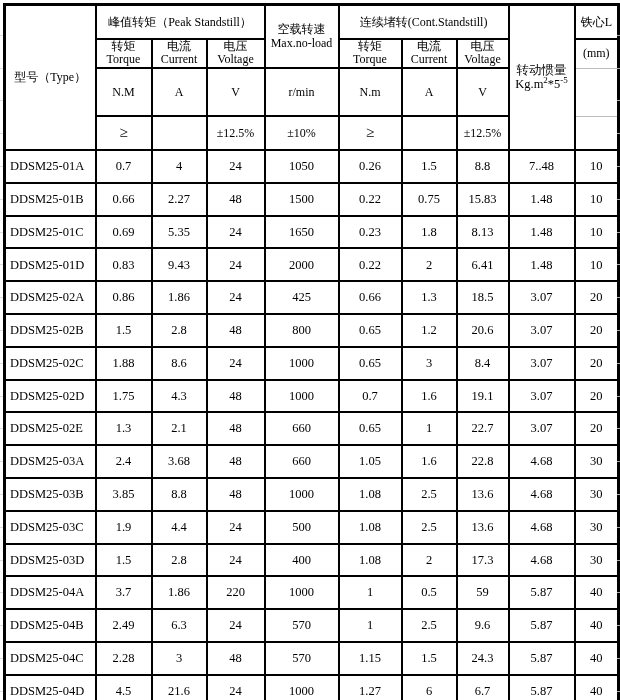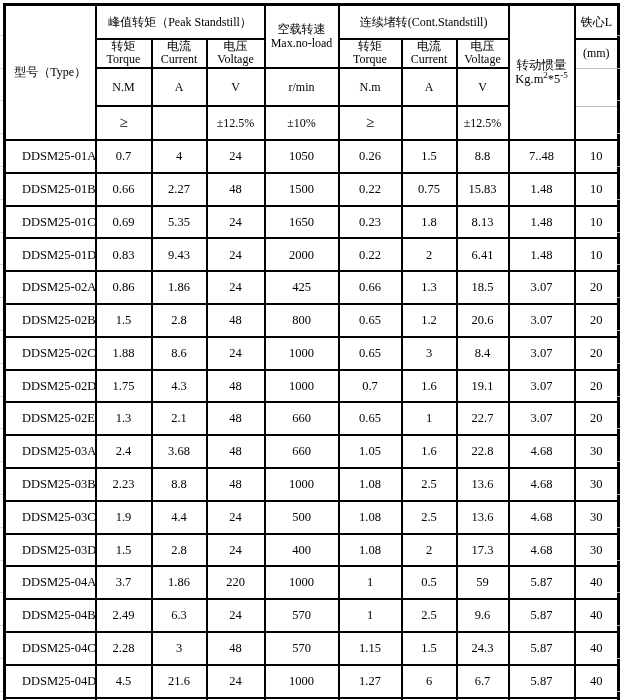--- a/index.html
+++ b/index.html
@@ -21,25 +21,25 @@
   }
   th,td{
     border:2px solid #000;padding:0;text-align:center;vertical-align:middle;
     font-weight:normal;font-size:12px;line-height:1.18;overflow:hidden;
     white-space:nowrap;
   }
   table{border:3px solid #000;}
   thead th{font-size:12px;}
   tr.h1{height:34px;}
   tr.h2{height:20px;}
-  tr.h3{height:38px;}
+  tr.h3{height:48px;}
   tr.h4{height:34px;}
   tbody tr{height:32.8px;}
   tbody td{font-size:12.5px;}
-  td.type-cell{text-align:left;padding-left:16px;}
+  td.type-cell{text-align:left;padding-left:4px;}
   .two-line{display:inline-block;line-height:1.15;}
   .gte{font-size:15px;}
   .inertia-cell{font-size:12.5px;line-height:1.3;}
   sup{font-size:9px;line-height:0;}
   th.mm-top{border-bottom:1px solid #bdbdbd;}
   th.mm-mid{border-top:1px solid #bdbdbd;border-bottom:1px solid #bdbdbd;}
   th.mm-bot{border-top:1px solid #bdbdbd;}
   tr.partial{height:30px;}
 </style>
 </head>
@@ -238,21 +238,21 @@
         <td>48</td>
         <td>660</td>
         <td>1.05</td>
         <td>1.6</td>
         <td>22.8</td>
         <td>4.68</td>
         <td>30</td>
       </tr>
       <tr>
         <td class="type-cell">DDSM25-03B</td>
-        <td>2.23</td>
+        <td>3.85</td>
         <td>8.8</td>
         <td>48</td>
         <td>1000</td>
         <td>1.08</td>
         <td>2.5</td>
         <td>13.6</td>
         <td>4.68</td>
         <td>30</td>
       </tr>
       <tr>

